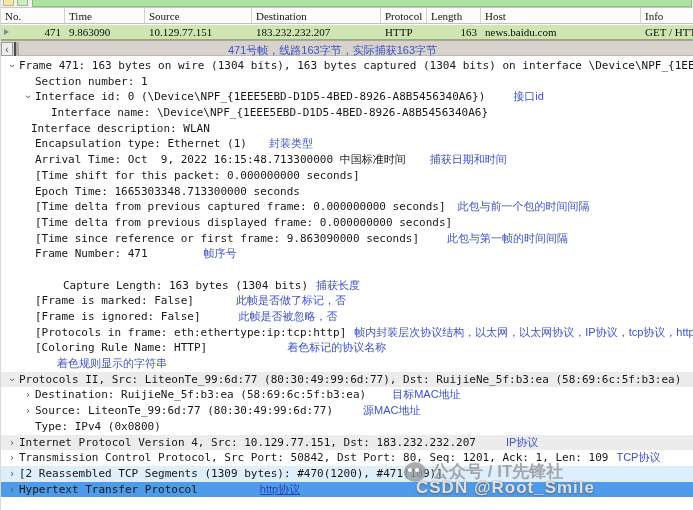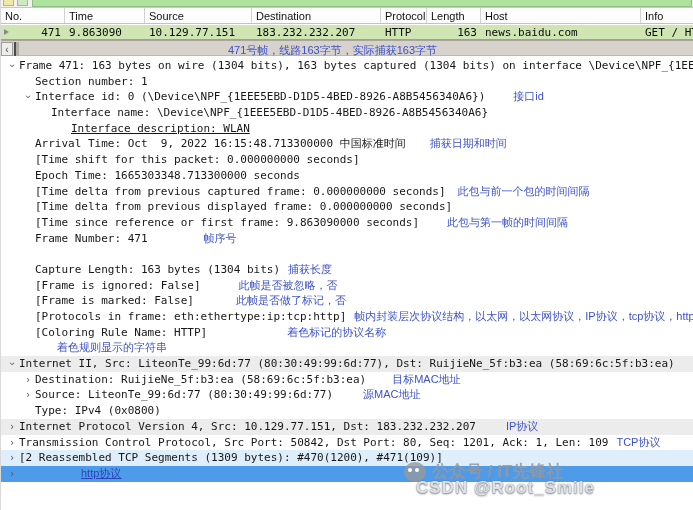--- a/index.html
+++ b/index.html
@@ -18,21 +18,21 @@
               background:#aee29f; border:1px solid #8fbf82; border-top:none; }
 
   
   .plist-header { position:absolute; top:7px; left:0; width:693px; height:17px;
                   background:#fdfdfd; border-top:1px solid #c7c7c7; border-bottom:1px solid #c2c2c2;
                   display:flex; font-family:"Liberation Sans",sans-serif; font-size:11px; color:#111; }
   .plist-row { position:absolute; top:25px; left:0; width:693px; height:15px;
                background:#cfe6b2; border-bottom:1px solid #93ad74; display:flex;
                font-size:11px; color:#0b0b0b; }
   .hcell,.vcell { height:100%; display:flex; align-items:center; padding:0 4px;
-                  overflow:hidden; white-space:nowrap; }
+                  overflow:hidden; white-space:nowrap;font-family:Liberation Serif, serif; }
   .hcell { border-right:1px solid #d2d2d2; }
   .c0{width:64px;} .c1{width:80px;} .c2{width:107px;} .c3{width:129px;}
   .c4{width:46px;} .c5{width:54px;} .c6{width:160px;} .c7{flex:1;}
   .num{ justify-content:flex-end; }
   .row-marker { position:absolute; left:3px; top:29px; width:0; height:0;
                 border-top:3px solid transparent; border-bottom:3px solid transparent;
                 border-left:5px solid #8a8a8a; }
 
   
   .scroll-strip { position:absolute; top:40px; left:0; width:693px; height:16px;
@@ -123,23 +123,28 @@
       </div>
       <div class="drow" style="padding-left: 20px;">
         <span class="exp open">›</span>
         <span class="dtext">Interface id: 0 (\Device\NPF_{1EEE5EBD-D1D5-4BED-8926-A8B5456340A6})</span>
         <span class="ann" style="margin-left: 28px;">接口id</span>
       </div>
       <div class="drow" style="padding-left: 36px;">
         <span class="exp"></span>
         <span class="dtext">Interface name: \Device\NPF_{1EEE5EBD-D1D5-4BED-8926-A8B5456340A6}</span>
       </div>
-      <div class="drow" style="padding-left: 56px; text-decoration: underline;">
+      <div class="drow" style="padding-left: 16px;">
         <span class="exp"></span>
         <span class="dtext">Interface description: WLAN</span>
+      </div>
+      <div class="drow" style="padding-left: 20px;">
+        <span class="exp"></span>
+        <span class="dtext">Encapsulation type: Ethernet (1)</span>
+        <span class="ann" style="margin-left: 22px;">封装类型</span>
       </div>
       <div class="drow" style="padding-left: 20px;">
         <span class="exp"></span>
         <span class="dtext">Arrival Time: Oct  9, 2022 16:15:48.713300000 中国标准时间</span>
         <span class="ann" style="margin-left: 24px;">捕获日期和时间</span>
       </div>
       <div class="drow" style="padding-left: 20px;">
         <span class="exp"></span>
         <span class="dtext">[Time shift for this packet: 0.000000000 seconds]</span>
       </div>
@@ -164,52 +169,52 @@
       <div class="drow" style="padding-left: 20px;">
         <span class="exp"></span>
         <span class="dtext">Frame Number: 471</span>
         <span class="ann" style="margin-left: 56px;">帧序号</span>
       </div>
       <div class="drow" style="padding-left: 20px; flex-direction: column;">
         <span class="exp"></span>
         <span class="dtext">Frame Length: 163 bytes (1304 bits)</span>
         <span class="ann" style="margin-left: 14px;">帧长度</span>
       </div>
-      <div class="drow" style="padding-left: 20px;">
+      <div class="drow" style="padding-left: 36px; margin-left: 12px;">
         <span class="exp"></span>
         <span class="dtext">Capture Length: 163 bytes (1304 bits)</span>
         <span class="ann" style="margin-left: 8px;">捕获长度</span>
       </div>
       <div class="drow" style="padding-left: 20px;">
         <span class="exp"></span>
+        <span class="dtext">[Frame is marked: False]</span>
+        <span class="ann" style="margin-left: 42px;">此帧是否做了标记，否</span>
+      </div>
+      <div class="drow" style="padding-left: 20px;">
+        <span class="exp"></span>
         <span class="dtext">[Frame is ignored: False]</span>
         <span class="ann" style="margin-left: 38px;">此帧是否被忽略，否</span>
       </div>
       <div class="drow" style="padding-left: 20px;">
         <span class="exp"></span>
-        <span class="dtext">[Frame is marked: False]</span>
-        <span class="ann" style="margin-left: 42px;">此帧是否做了标记，否</span>
-      </div>
-      <div class="drow" style="padding-left: 20px;">
-        <span class="exp"></span>
         <span class="dtext">[Protocols in frame: eth:ethertype:ip:tcp:http]</span>
         <span class="ann" style="margin-left: 8px;">帧内封装层次协议结构，以太网，以太网协议，IP协议，tcp协议，http协议</span>
       </div>
       <div class="drow" style="padding-left: 20px;">
         <span class="exp"></span>
         <span class="dtext">[Coloring Rule Name: HTTP]</span>
         <span class="ann" style="margin-left: 80px;">着色标记的协议名称</span>
       </div>
       <div class="drow" style="padding-left: 20px;">
         <span class="exp"></span>
         <span class="ann" style="margin-left: 22px;">着色规则显示的字符串</span>
       </div>
       <div class="drow bg-gray" style="padding-left: 4px;">
         <span class="exp open">›</span>
-        <span class="dtext">Internet II, Src: LiteonTe_99:6d:77 (80:30:49:99:6d:77), Dst: RuijieNe_5f:b3:ea (58:69:6c:5f:b3:ea)</span>
+        <span class="dtext">Protocols II, Src: LiteonTe_99:6d:77 (80:30:49:99:6d:77), Dst: RuijieNe_5f:b3:ea (58:69:6c:5f:b3:ea)</span>
       </div>
       <div class="drow" style="padding-left: 20px;">
         <span class="exp">›</span>
         <span class="dtext">Destination: RuijieNe_5f:b3:ea (58:69:6c:5f:b3:ea)</span>
         <span class="ann" style="margin-left: 26px;">目标MAC地址</span>
       </div>
       <div class="drow" style="padding-left: 20px;">
         <span class="exp">›</span>
         <span class="dtext">Source: LiteonTe_99:6d:77 (80:30:49:99:6d:77)</span>
         <span class="ann" style="margin-left: 30px;">源MAC地址</span>
@@ -227,20 +232,21 @@
         <span class="exp">›</span>
         <span class="dtext">Transmission Control Protocol, Src Port: 50842, Dst Port: 80, Seq: 1201, Ack: 1, Len: 109</span>
         <span class="ann" style="margin-left: 8px;">TCP协议</span>
       </div>
       <div class="drow bg-lightblue" style="padding-left: 4px;">
         <span class="exp">›</span>
         <span class="dtext">[2 Reassembled TCP Segments (1309 bytes): #470(1200), #471(109)]</span>
       </div>
       <div class="drow bg-selected" style="padding-left: 4px;">
         <span class="exp">›</span>
+        <span class="dtext">Hypertext Transfer Protocol</span>
         <span class="ann" style="margin-left: 62px; text-decoration: underline;">http协议</span>
       </div>
     </div>
 
   <div class="watermark">
     <div class="wm-wechat">
       <span class="wm-wechat-icon"></span>
       <span>公众号 / IT先锋社</span>
     </div>
     <div class="wm-csdn">CSDN @Root_Smile</div>

